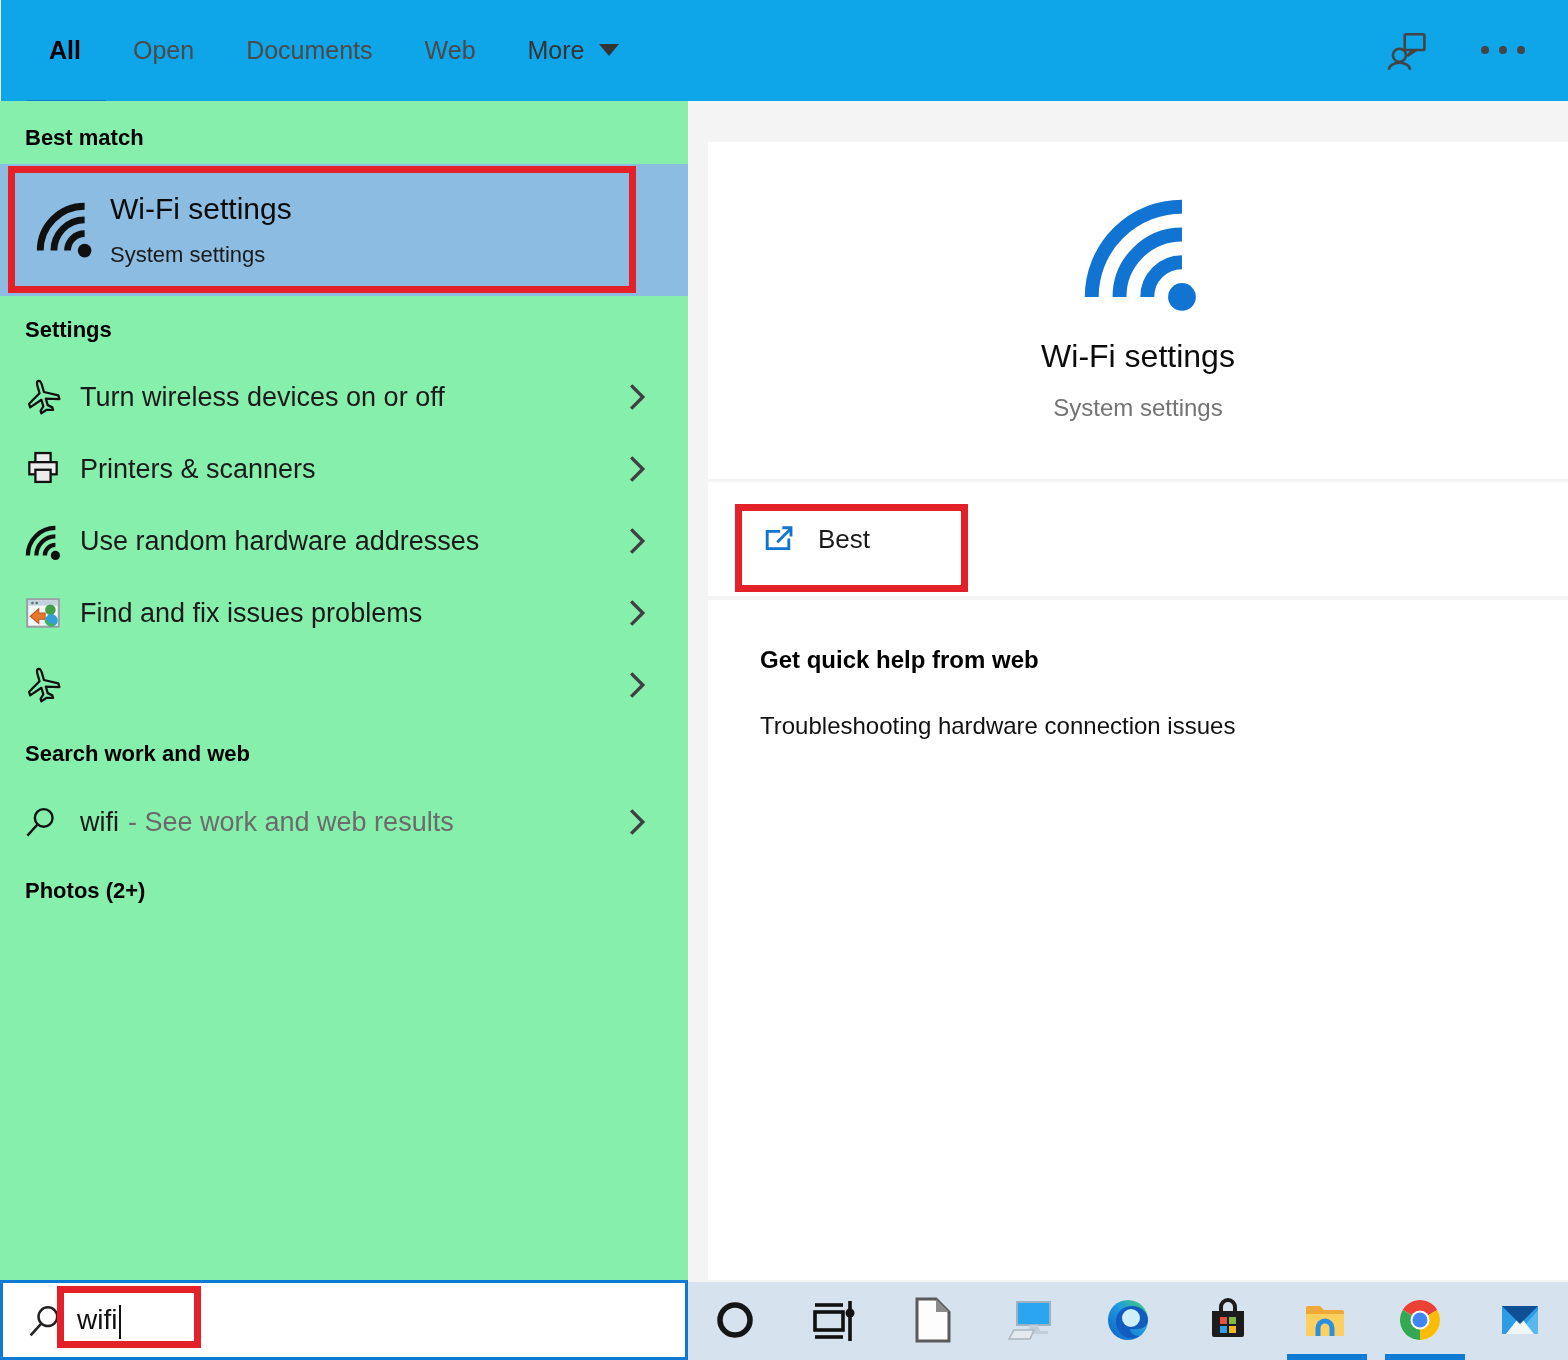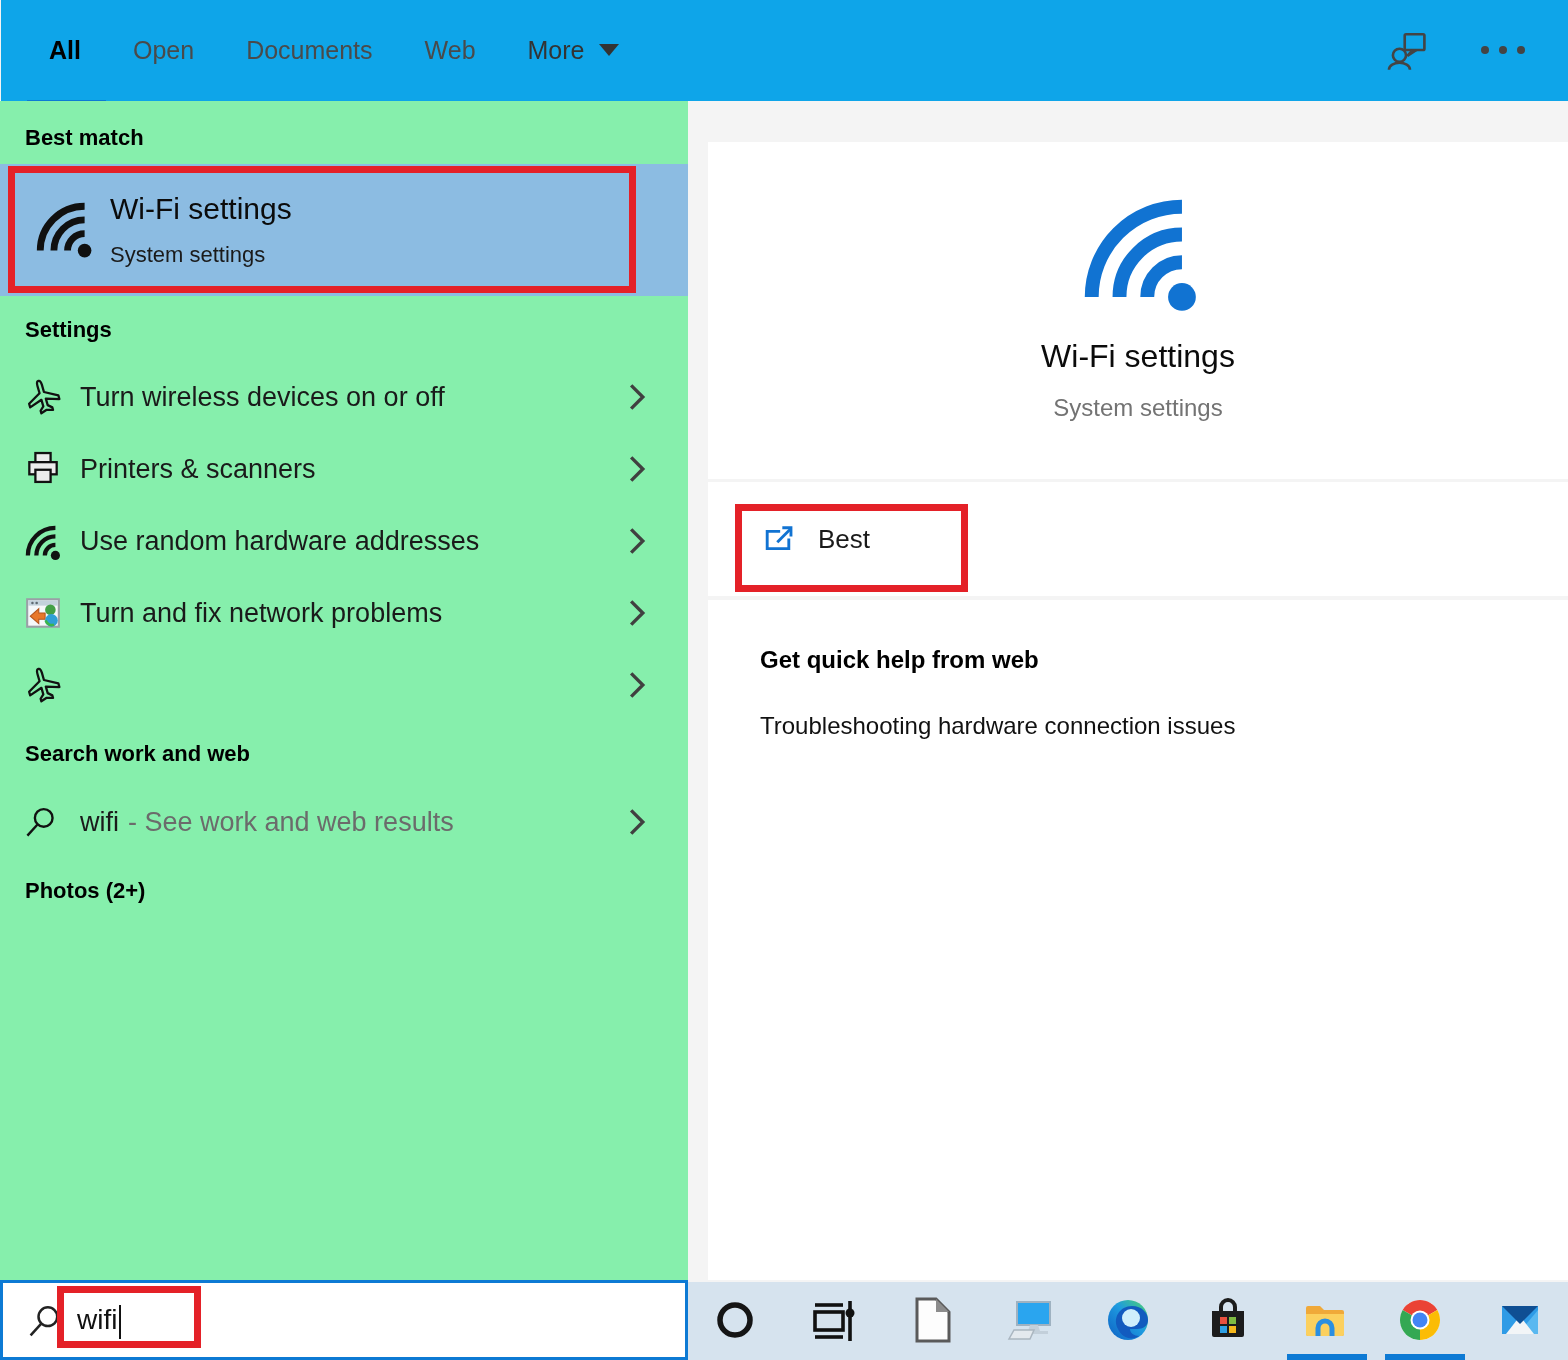--- a/index.html
+++ b/index.html
@@ -168,21 +168,21 @@
           <rect x="3" y="5" width="30" height="26" fill="#f5f8fa" stroke="#9aa0a6" stroke-width="2"></rect>
           <rect x="4" y="6" width="28" height="5" fill="#c3d2dc"></rect>
           <circle cx="8" cy="8.5" r="1.2" fill="#5f6a72"></circle>
             <circle cx="12" cy="8.5" r="1.2" fill="#5f6a72"></circle>
           <path d="M6 21 L14 14 L14 18 L20 18 L20 24 L14 24 L14 28 Z" fill="#e8772a" stroke="#b4541c" stroke-width="1"></path>
           <circle cx="25" cy="15" r="5" fill="#43a047"></circle>
           <circle cx="26" cy="25" r="6" fill="#2f9fd6"></circle>
           <path d="M20.5 25 a6 6 0 0 0 8 4" fill="none" stroke="#3cb54a" stroke-width="2.5"></path>
         </svg>
       </span>
-      <span class="r-label">Turn and fix network problems</span>
+      <span class="r-label">Find and fix issues problems</span>
       <span class="r-chev">
         <svg width="22" height="30" viewBox="0 0 24 36">
             <path d="M5 4 L19 18 L5 32" fill="none" stroke="#404040" stroke-width="4"></path>
           </svg>
       </span>
     </div>
 
     <div class="row" style="top:548px;">
       <span class="r-icon">
         <svg width="38" height="38" viewBox="0 0 100 100">

